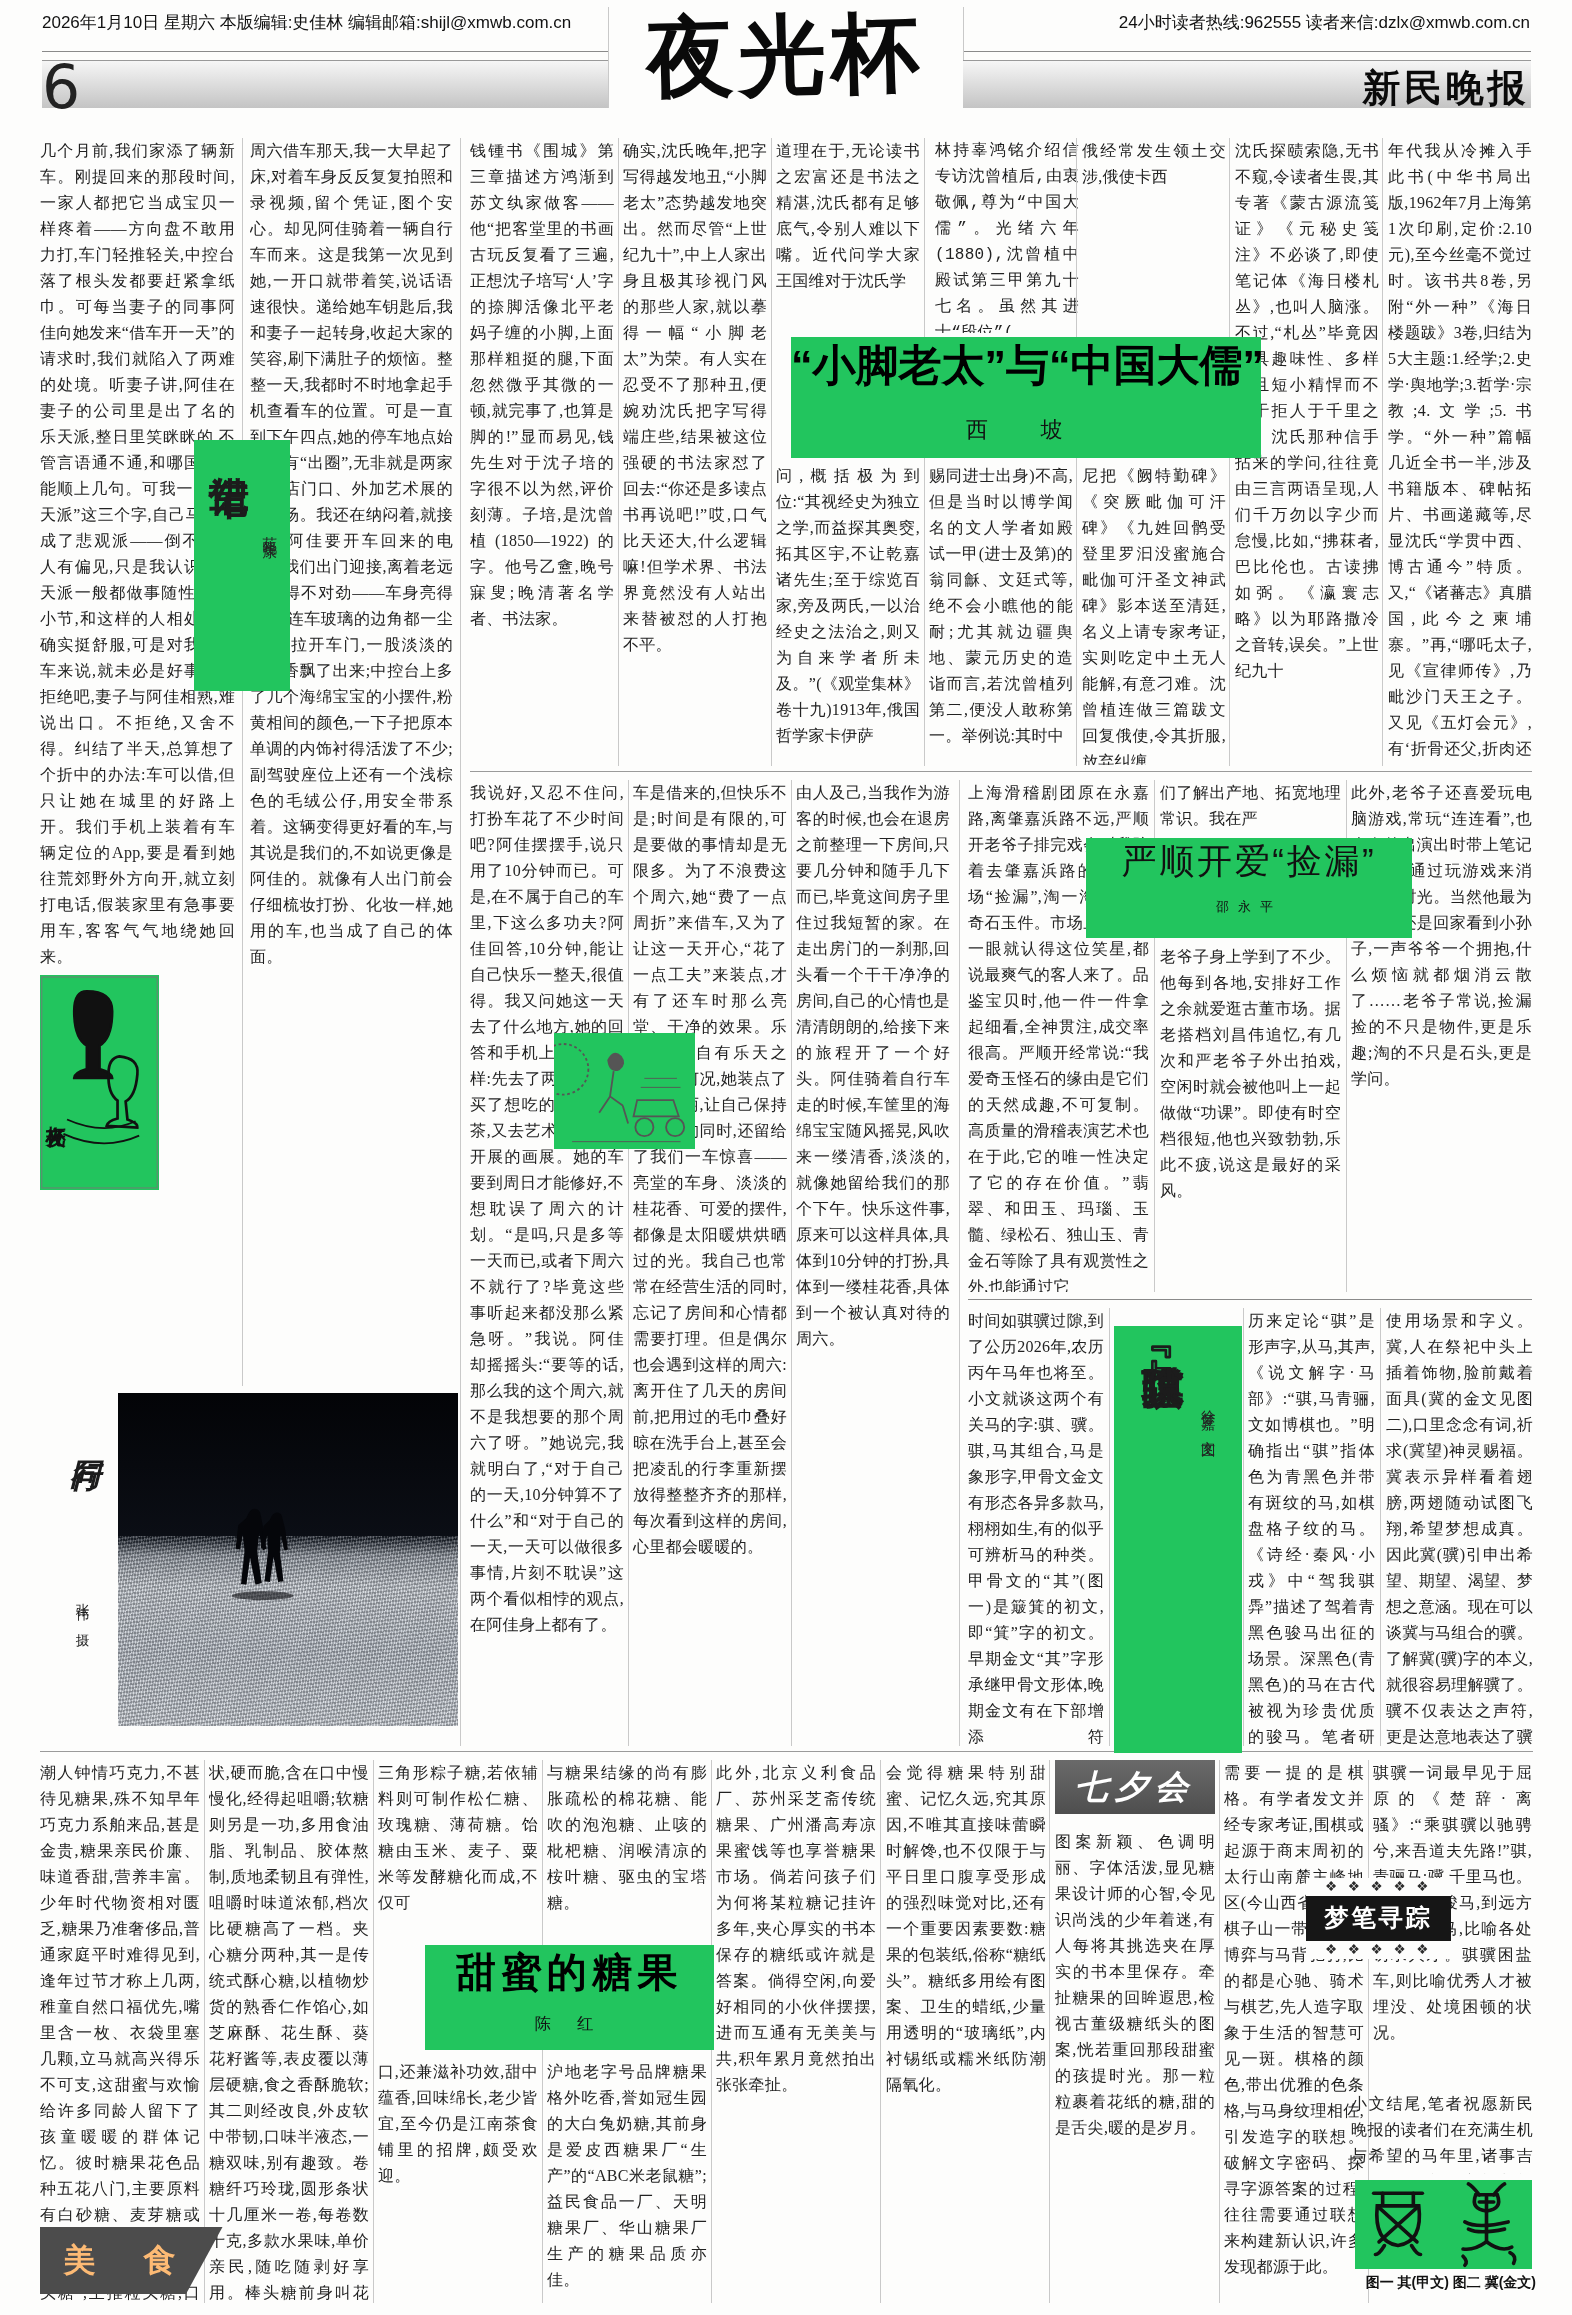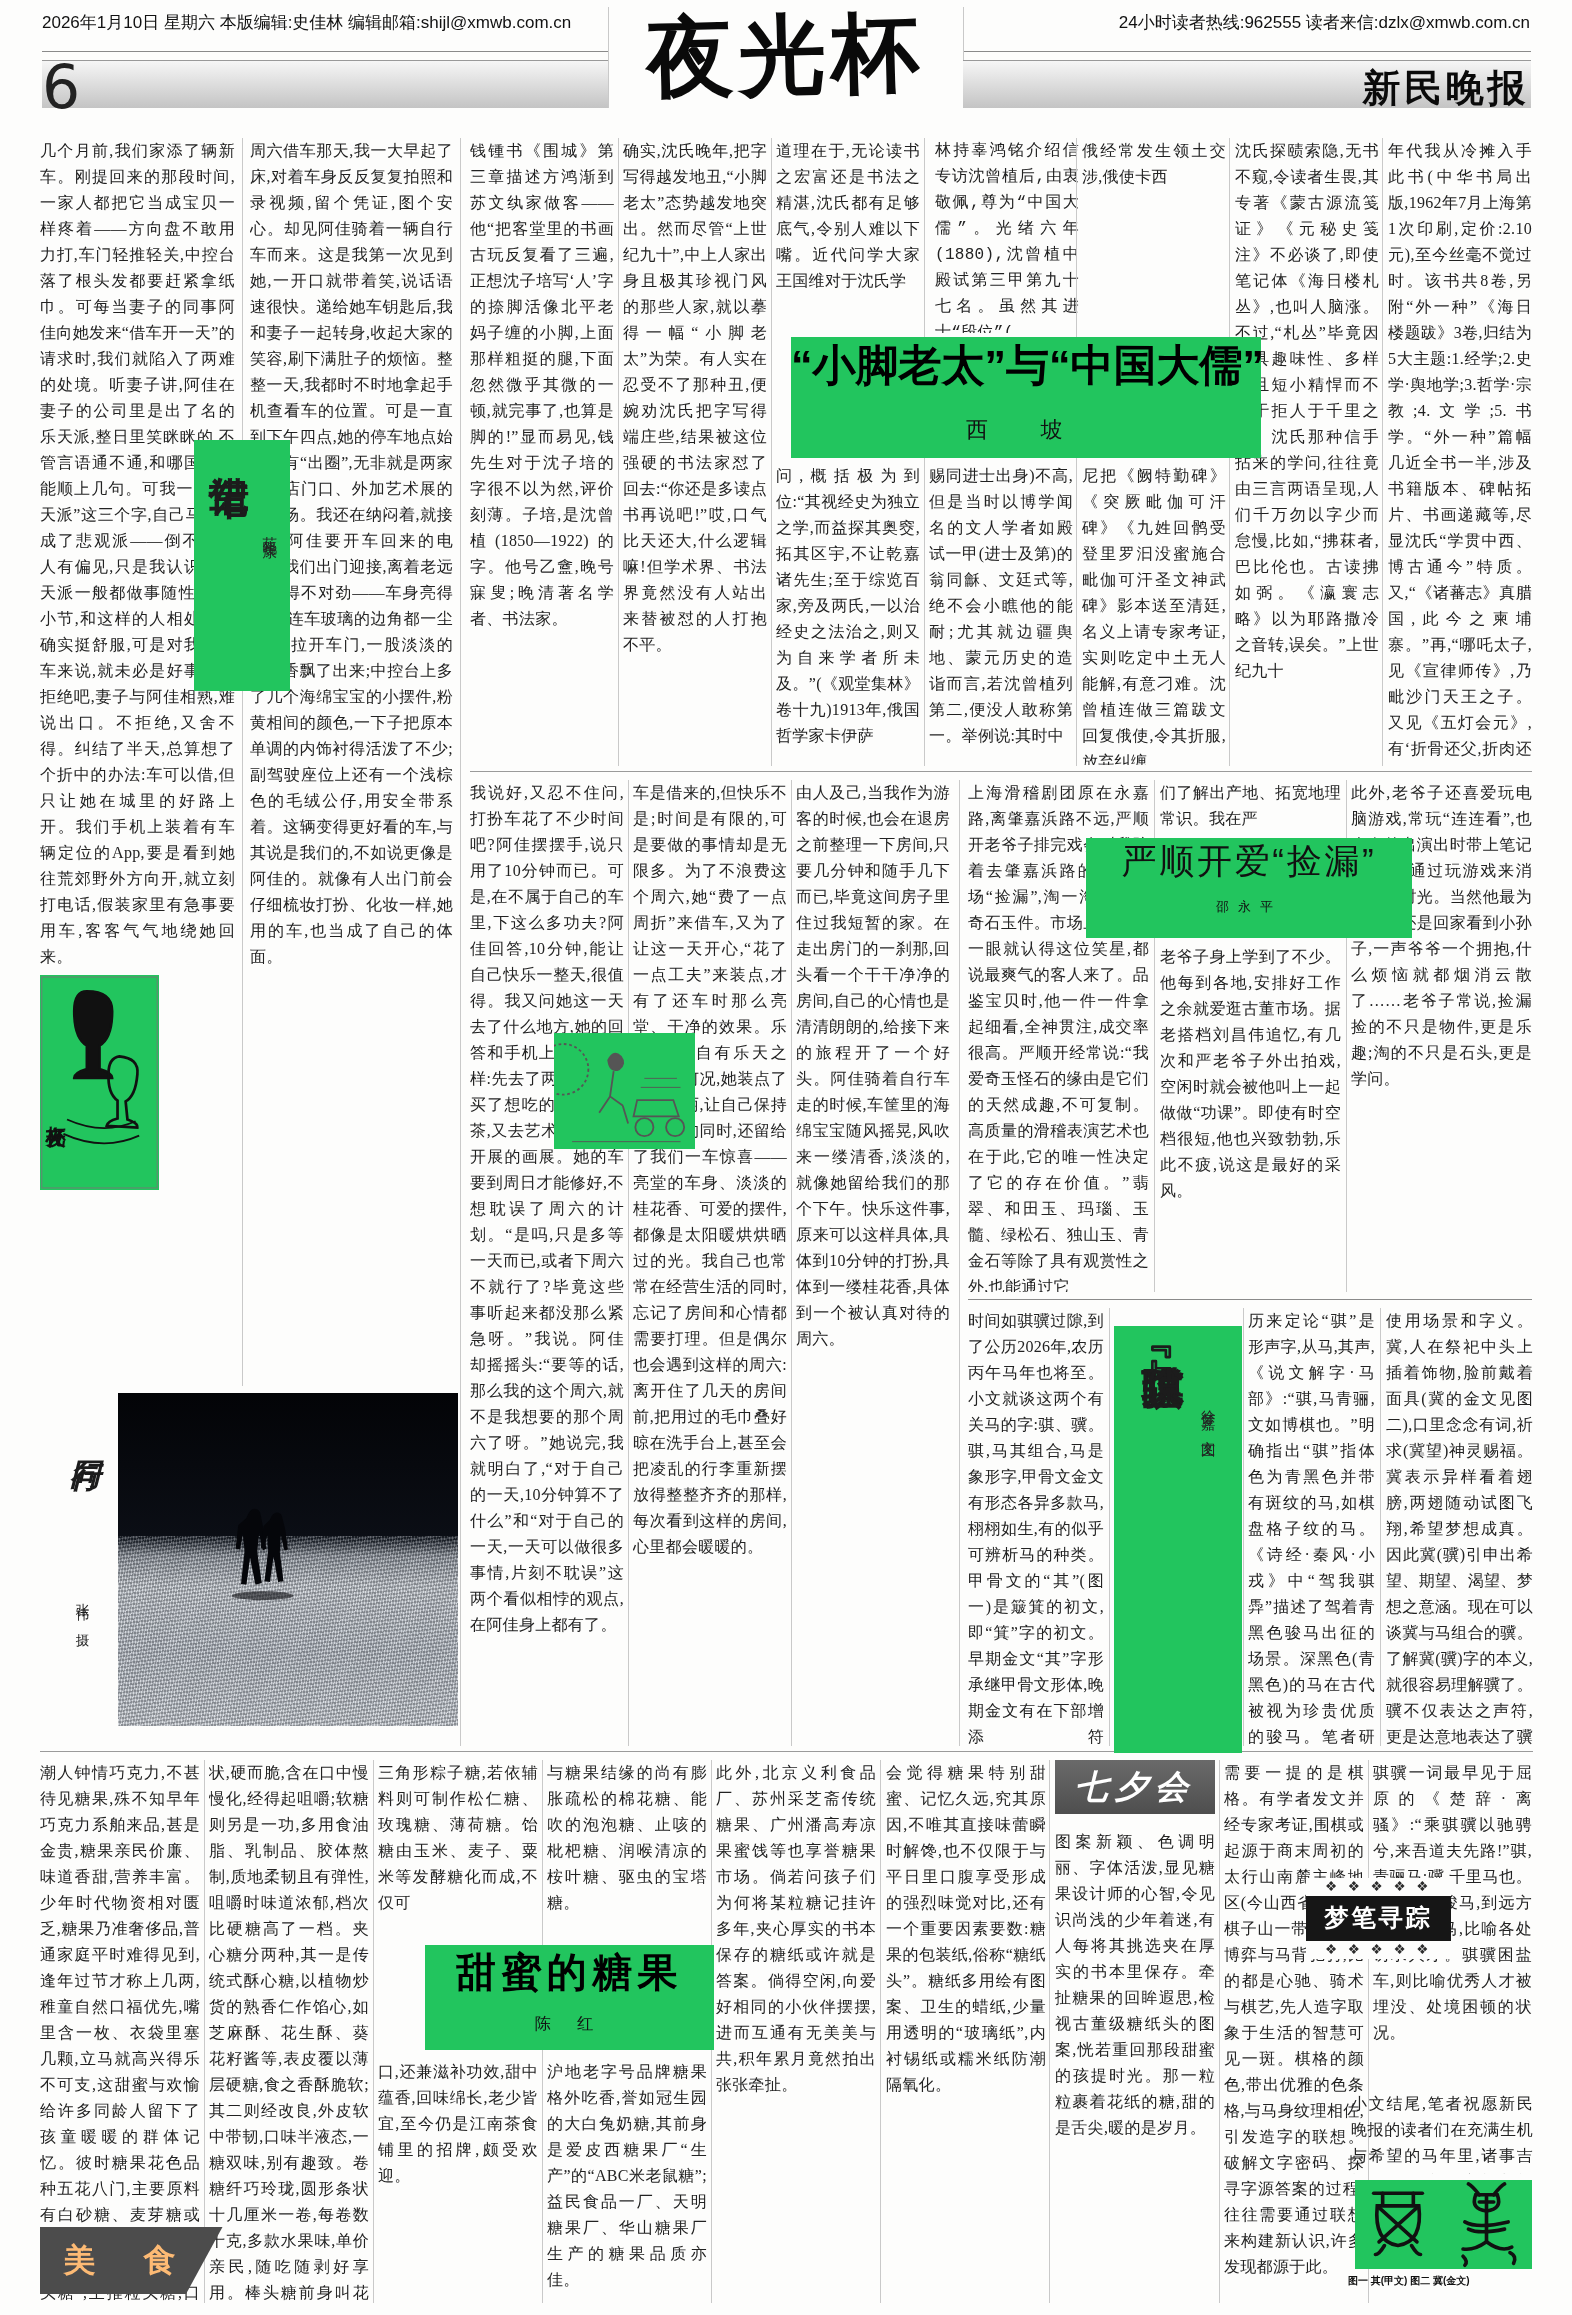--- a/index.html
+++ b/index.html
@@ -43,21 +43,21 @@
   .badge-mengbi .orn{font-size:13.6px;color:#2c2c2c;letter-spacing:3.6px;line-height:18px;white-space:nowrap;overflow:hidden;}
   
   .photo-wrap{position:absolute;display:flex;z-index:2;}
   .photo-cap{width:78px;background:#fdfdfc;position:relative;}
   .photo-img{position:relative;flex:1;overflow:hidden;
      background:
        repeating-linear-gradient(173deg,rgba(255,255,255,.14) 0 1.8px,rgba(0,0,0,.16) 1.8px 3.6px),
        repeating-linear-gradient(98deg,rgba(255,255,255,.22) 0 0.9px,rgba(40,45,55,.25) 0.9px 2.7px),
        linear-gradient(180deg,#04050a 0%,#070910 38%,#1a2029 44%,#8f959d 49%,#c7ccd2 58%,#b9bfc7 78%,#cdd2d8 100%);}
   .photo-img .sky{position:absolute;left:0;top:0;width:100%;height:43%;background:linear-gradient(180deg,#030407,#0b0e15);}
-  .fig-caption{position:absolute;font-size:10px;font-weight:bold;text-align:left;color:#111;
+  .fig-caption{position:absolute;font-size:14px;font-weight:bold;text-align:right;color:#111;
       font-family:"Liberation Sans","DejaVu Sans",sans-serif;}
 </style>
 </head>
 <body>
 
 <div class="page">
 
   <div class="topline sans" style="left:42px;">2026年1月10日 星期六 本版编辑:史佳林 编辑邮箱:shijl@xmwb.com.cn</div>
   <div class="topline sans" style="right:42px;">24小时读者热线:962555 读者来信:dzlx@xmwb.com.cn</div>
   <div class="hrule" style="left:42px;top:51px;width:566px;"></div>

